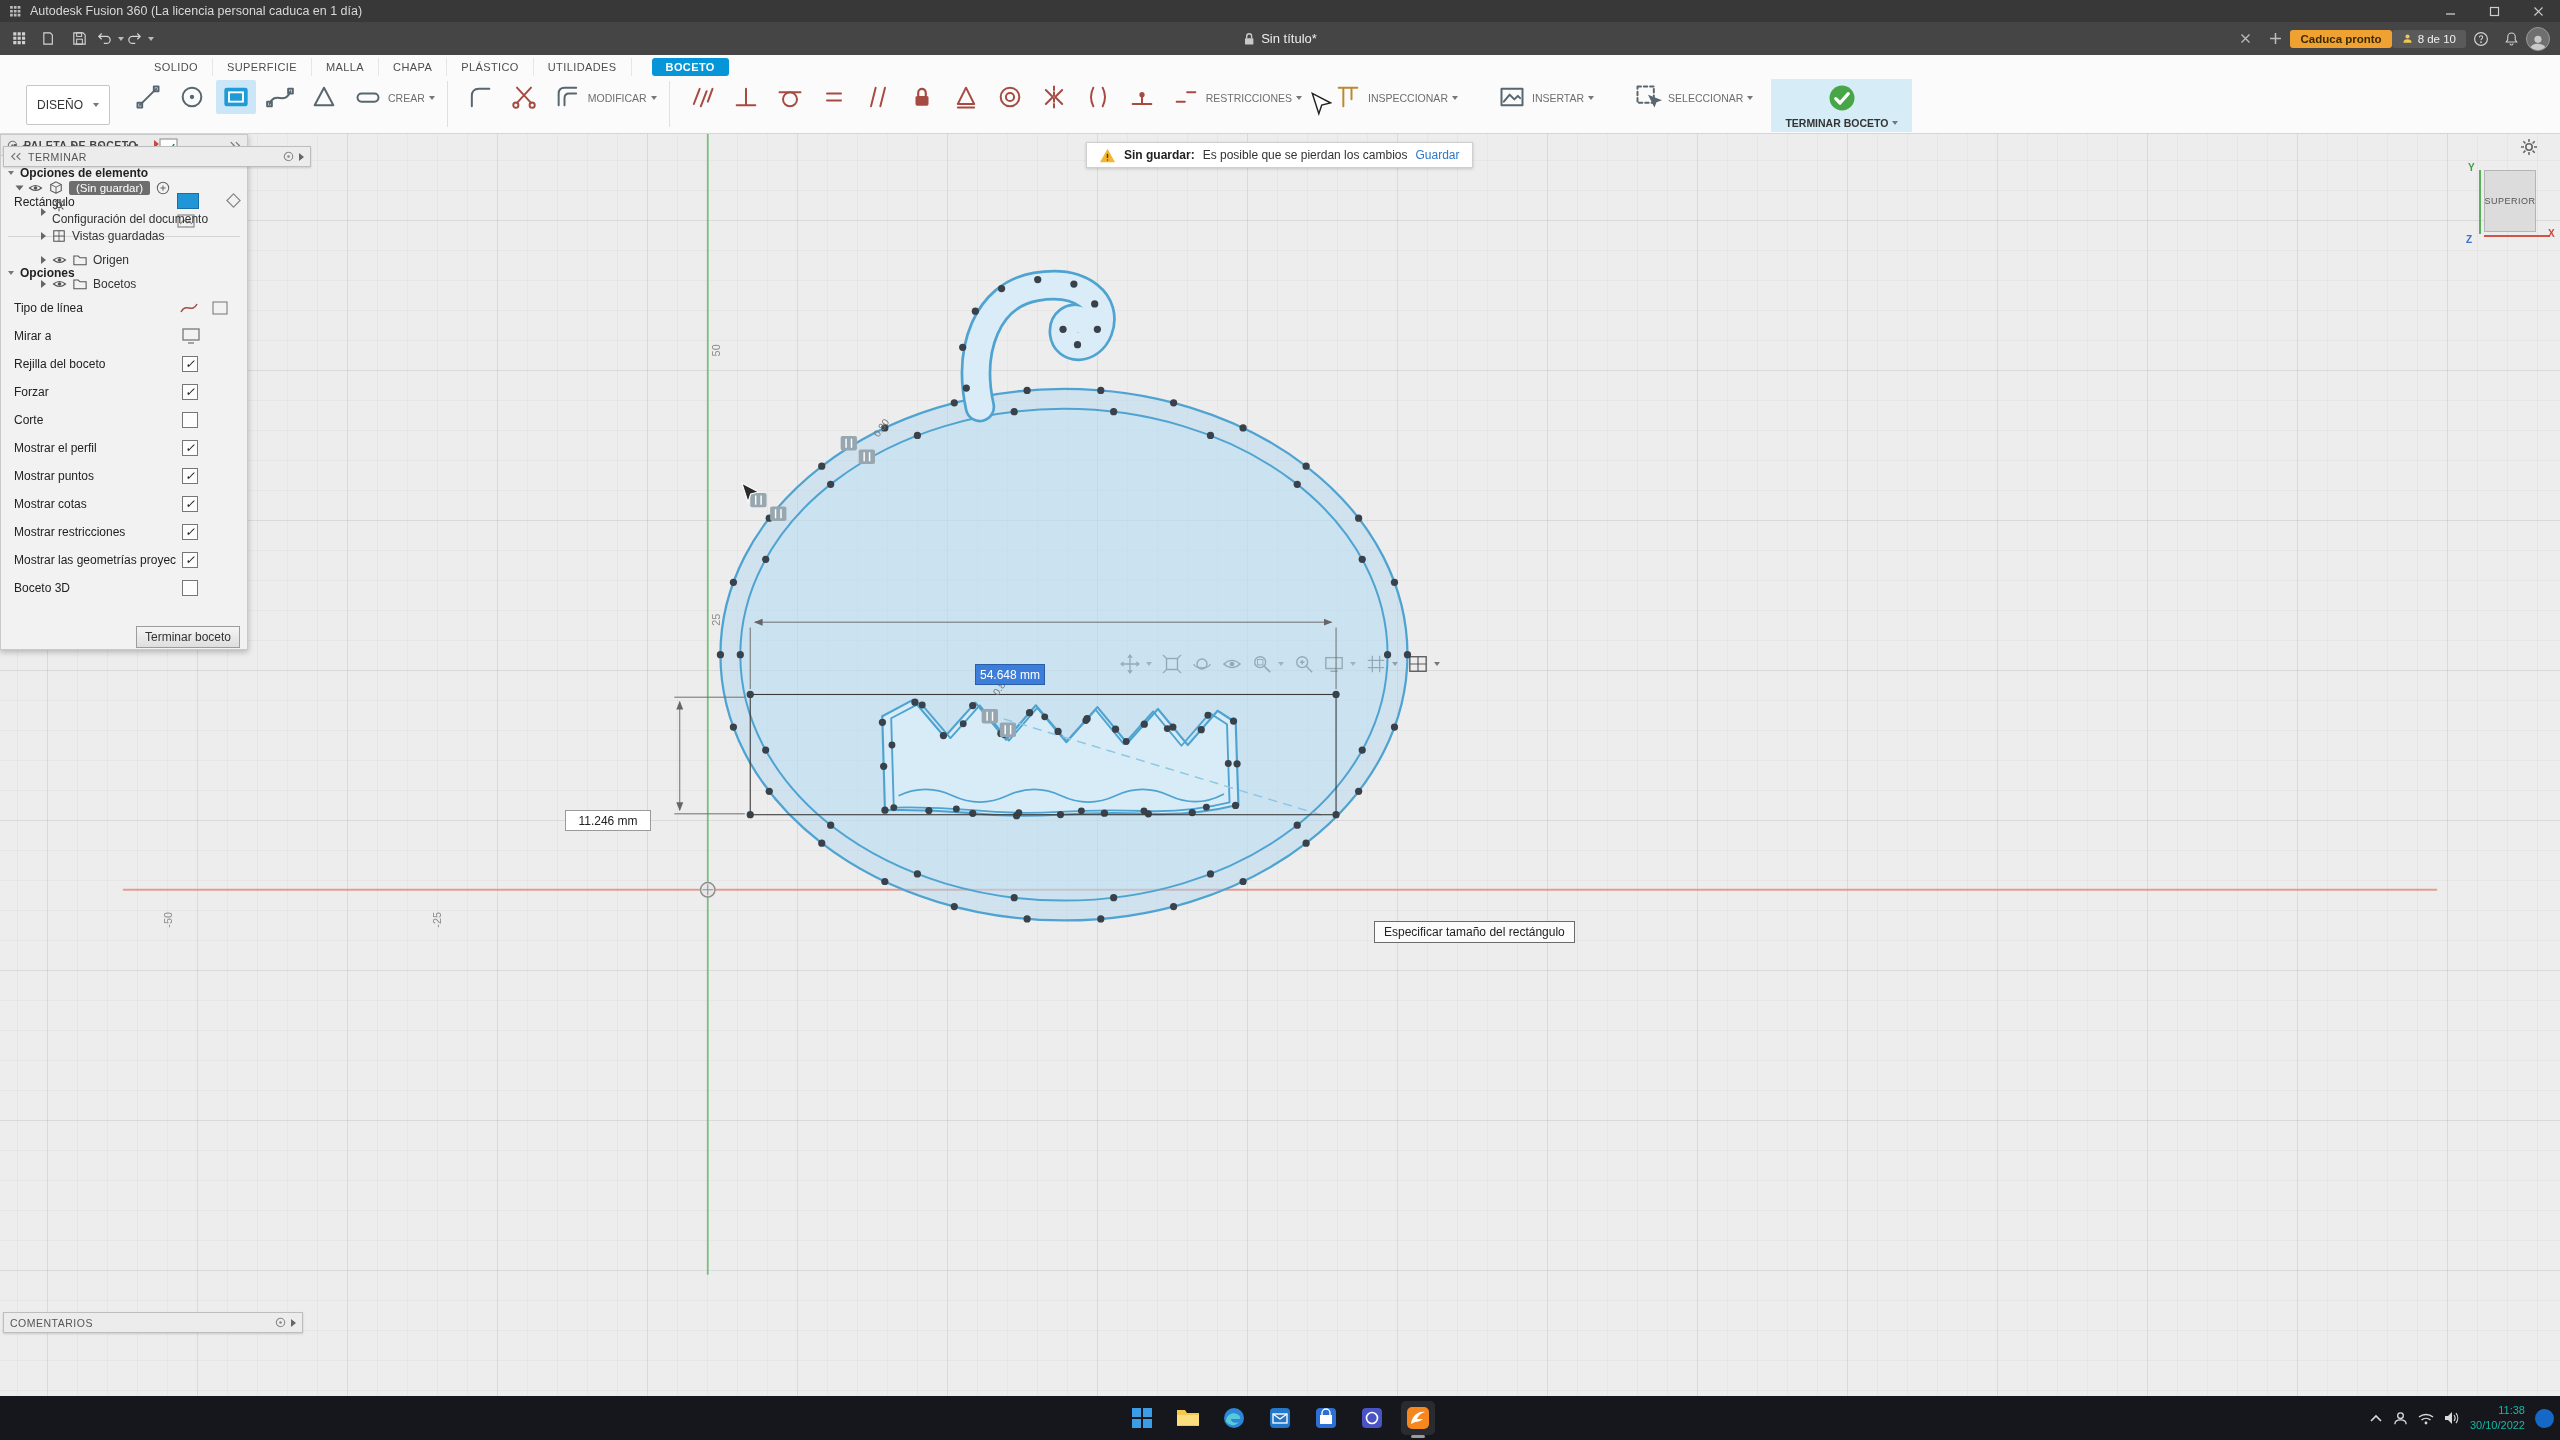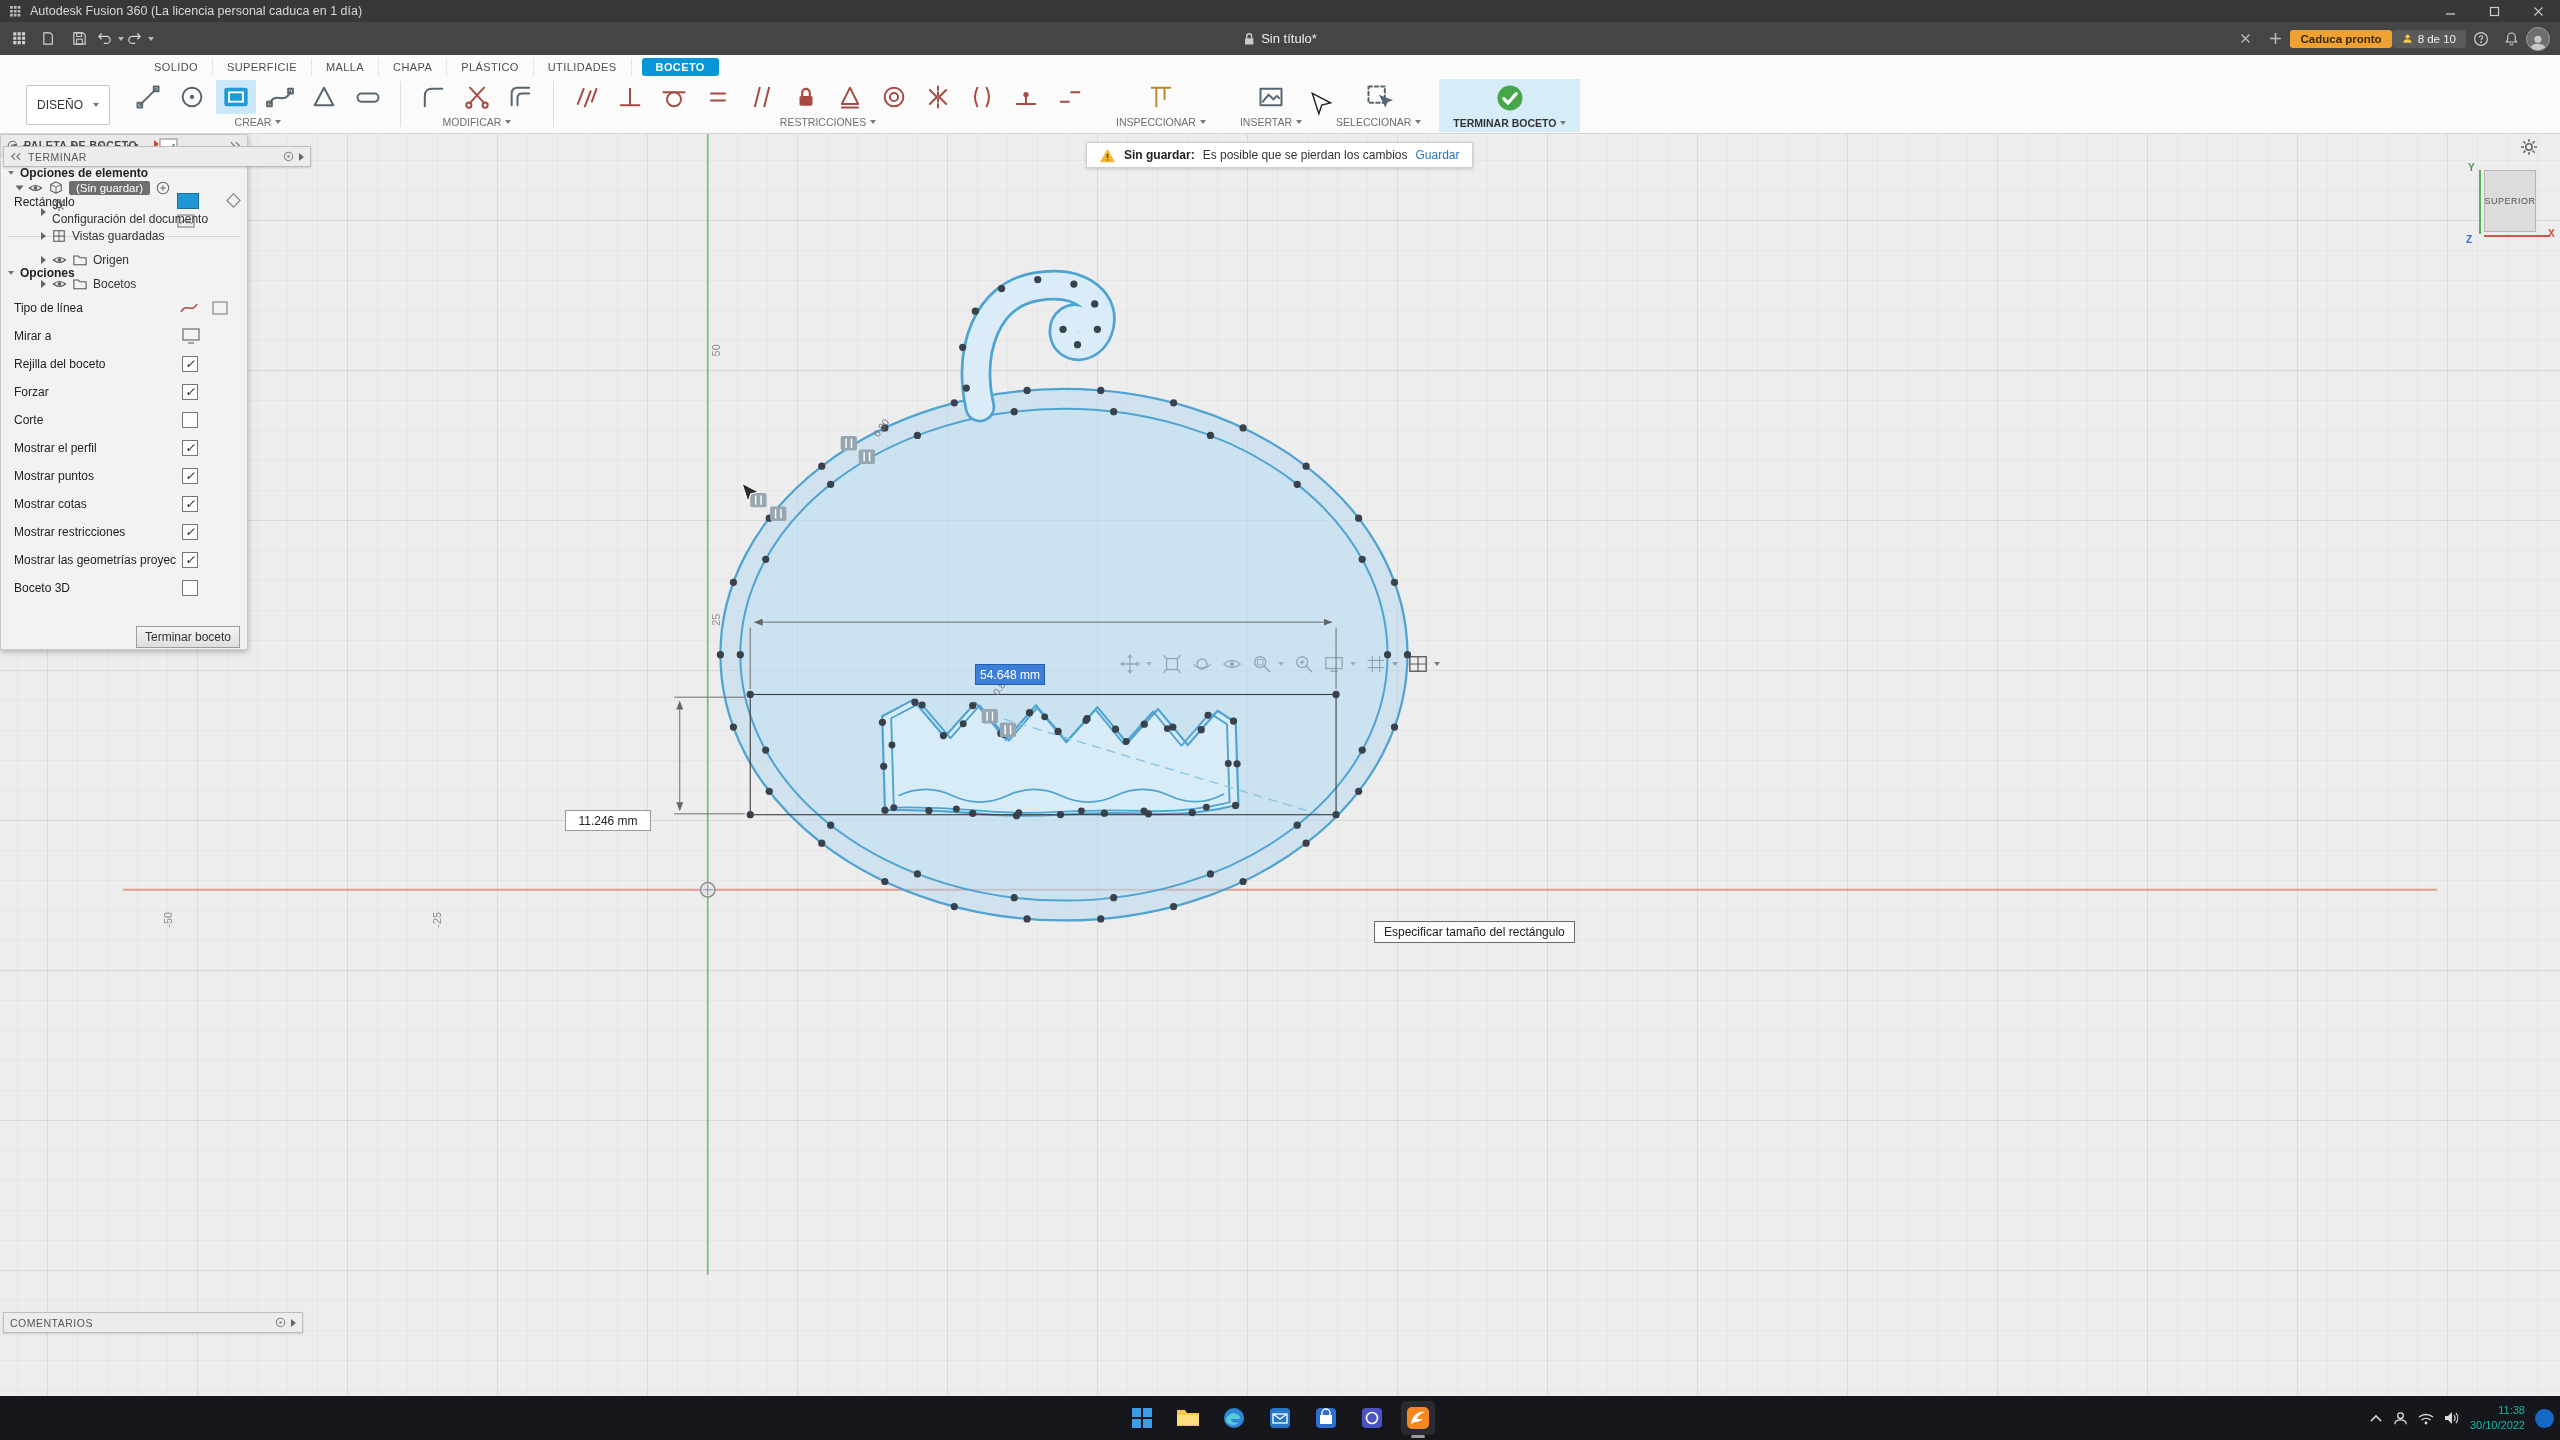--- a/index.html
+++ b/index.html
@@ -14,26 +14,26 @@
   #qat{left:0;top:22px;width:2560px;height:33px;background:#454545;display:flex;align-items:center;color:#E6E6E6;z-index:40}
   .qicon{width:30px;height:24px;display:flex;align-items:center;justify-content:center}
   #doc-center{position:absolute;left:50%;transform:translateX(-50%);display:flex;align-items:center;gap:6px;font-size:13px;color:#EDEDED}
   .pill{border-radius:3px;font-size:11.5px;padding:3px 10px;white-space:nowrap}
   #expiry-pill{background:#EFA131;color:#3C2A00;font-weight:bold}
   #quota-pill{background:#5A5A5A;color:#F0F0F0;display:flex;align-items:center;gap:5px}
   #avatar{width:24px;height:24px;border-radius:50%;background:#6F6F6F;border:1px solid #999;overflow:hidden;display:flex;align-items:flex-end;justify-content:center}
 
   #tabsbar{left:0;top:55px;width:2560px;height:24px;background:#FBFBFB;display:flex;align-items:center;padding-left:140px;z-index:39}
   .tab{font-size:11px;color:#4E4E4E;letter-spacing:.4px;padding:3px 14px;border-right:1px solid #E6E6E6;white-space:nowrap}
-  .tab.active{background:#0696D7;color:#fff;border-radius:3px;border-right:none;margin-left:10px;font-weight:bold}
+  .tab.active{background:#0696D7;color:#fff;border-radius:3px;border-right:none;margin-left:20px;font-weight:bold}
 
   #ribbon{left:0;top:79px;width:2560px;height:55px;background:#FBFBFB;border-bottom:1px solid #D5D5D5;z-index:39}
   #workspace-box{position:absolute;left:26px;top:6px;width:84px;height:40px;border:1px solid #C6C6C6;border-radius:2px;background:#fff;display:flex;align-items:center;justify-content:center;font-size:12px;color:#333;gap:6px}
   #rgroups{position:absolute;left:128px;top:0;display:flex;align-items:flex-start}
-  .rgroup{display:flex;flex-direction:column;align-items:center}
+  .rgroup{display:flex;flex-direction:row;align-items:center}
   .ricons{display:flex;align-items:center;height:36px;gap:4px}
   .rlabel{font-size:10.5px;color:#6E6E6E;display:flex;align-items:center;margin-top:1px;white-space:nowrap}
   .tslot{width:40px;height:34px;display:flex;align-items:center;justify-content:center;border-radius:2px}
   .tslot.active{background:#CBE6F6}
   .rdiv{width:1px;height:46px;background:#E0E0E0;margin:2px 12px 0}
   .car{display:inline-block;width:0;height:0;border-left:3.5px solid transparent;border-right:3.5px solid transparent;border-top:4.5px solid #777;margin-left:4px}
   .ti{width:28px;height:28px;fill:none;stroke:#57666F;stroke-width:1.7;stroke-linecap:round;stroke-linejoin:round}
   .ti.red{stroke:#A64B42}
   .ti.gold{stroke:#BB8A2E}
   #terminar-block{background:#D6EDF8;padding:1px 14px 3px;display:flex;flex-direction:column;align-items:center;margin-left:18px}

